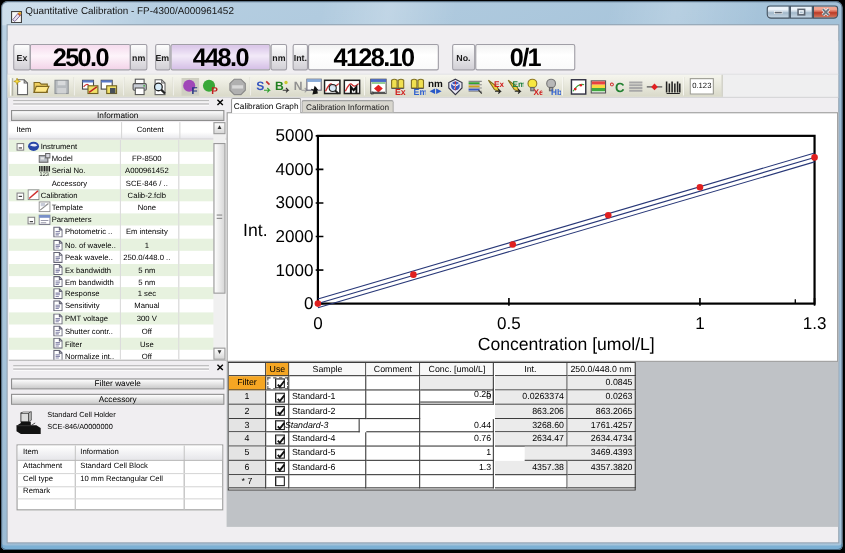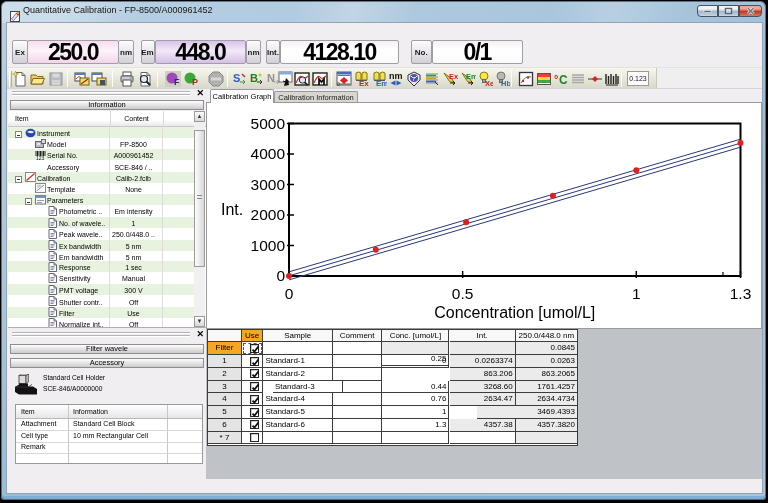--- a/index.html
+++ b/index.html
@@ -79,21 +79,21 @@
 <body>
 <div id="stage">
   <div id="win">
     <div style="position:absolute;left:1px;top:1px;right:1px;height:21px;border-radius:5px 5px 0 0;background:linear-gradient(100deg,rgba(255,255,255,.28) 8%,rgba(255,255,255,0) 18%,rgba(255,255,255,0) 38%,rgba(255,255,255,.22) 46%,rgba(255,255,255,0) 54%,rgba(255,255,255,0) 72%,rgba(255,255,255,.18) 80%,rgba(255,255,255,0) 90%)"></div>
     <div style="position:absolute;left:9px;top:7px;width:10px;height:11px"><svg width="10" height="11" viewBox="0 0 10 11">
           <rect x="0.5" y="0.5" width="9" height="10" fill="#f8f8f8" stroke="#444"></rect>
           <path d="M1.5 8 L6.5 2 L8.5 4 L3.5 9.5 z" fill="#e8e0f0" stroke="#604880" stroke-width="0.7"></path>
           <path d="M6.5 2 L8.5 4" stroke="#b02820" stroke-width="1.4"></path>
           <circle cx="8" cy="2" r="1.2" fill="#e0a828"></circle>
         </svg></div>
-    <div id="title-txt">Quantitative Calibration - FP-8500/A000961452</div>
+    <div id="title-txt">Quantitative Calibration - FP-4300/A000961452</div>
     <div class="winbtn" id="btn-min">
         <svg width="19" height="10" viewBox="0 0 19 10">
           <rect x="6" y="4.5" width="7" height="2" fill="#5d6570" stroke="#fff" stroke-width="0.5"></rect>
         </svg>
       </div>
     <div class="winbtn" id="btn-max">
         <svg width="19" height="10" viewBox="0 0 19 10">
           <rect x="6.5" y="2.5" width="6" height="5" fill="none" stroke="#5d6570" stroke-width="1.4"></rect>
           <rect x="7.9" y="3.9" width="3.2" height="2.2" fill="none" stroke="#fff" stroke-width="0.6"></rect>
         </svg>
@@ -594,21 +594,21 @@
           <div class="gc " style="left:125px;top:37.84px;width:49.400000000000006px;height:12.769999999999996px;line-height:12.769999999999996px;"></div>
           <div class="gc gnum" style="left:174.4px;top:23px;width:67.1px;height:12.769999999999996px;line-height:12.769999999999996px;">0.25</div>
           <div class="gc gnum gro" style="left:241.5px;top:37.84px;width:66.19999999999999px;height:12.769999999999996px;line-height:12.769999999999996px;">863.206</div>
           <div class="gc gnum gro" style="left:307.7px;top:37.84px;width:62.30000000000001px;height:12.769999999999996px;line-height:12.769999999999996px;">863.2065</div>
           <div class="gc grh" style="left:0px;top:50.61px;width:34px;height:12.769999999999996px;line-height:12.769999999999996px;">3</div>
           <div class="gc " style="left:34px;top:50.61px;width:21.4px;height:12.769999999999996px;line-height:12.769999999999996px;">
             <div class="cb"><svg width="9" height="9" viewBox="0 0 9 9">
                 <path d="M1.5 4.6 L3.4 6.6 L7.5 1.4" stroke="#111" stroke-width="1.7" fill="none"></path>
               </svg></div>
           </div>
-          <div class="gc " style="left:65px;top:50.61px;width:69.6px;height:12.769999999999996px;line-height:12.769999999999996px;"><span style="padding-left:2px">Standard-3</span></div>
+          <div class="gc " style="left:49px;top:50.61px;width:69.6px;height:12.769999999999996px;line-height:12.769999999999996px;font-style:italic;"><span style="padding-left:2px">Standard-3</span></div>
           <div class="gc " style="left:125px;top:50.61px;width:49.400000000000006px;height:12.769999999999996px;line-height:12.769999999999996px;"></div>
           <div class="gc gnum" style="left:174.4px;top:50.61px;width:67.1px;height:12.769999999999996px;line-height:12.769999999999996px;">0.44</div>
           <div class="gc gnum gro" style="left:241.5px;top:50.61px;width:66.19999999999999px;height:12.769999999999996px;line-height:12.769999999999996px;">3268.60</div>
           <div class="gc gnum gro" style="left:307.7px;top:50.61px;width:62.30000000000001px;height:12.769999999999996px;line-height:12.769999999999996px;">1761.4257</div>
           <div class="gc grh" style="left:0px;top:63.379999999999995px;width:34px;height:12.769999999999996px;line-height:12.769999999999996px;">4</div>
           <div class="gc " style="left:34px;top:63.379999999999995px;width:21.4px;height:12.769999999999996px;line-height:12.769999999999996px;">
             <div class="cb"><svg width="9" height="9" viewBox="0 0 9 9">
                 <path d="M1.5 4.6 L3.4 6.6 L7.5 1.4" stroke="#111" stroke-width="1.7" fill="none"></path>
               </svg></div>
           </div>

